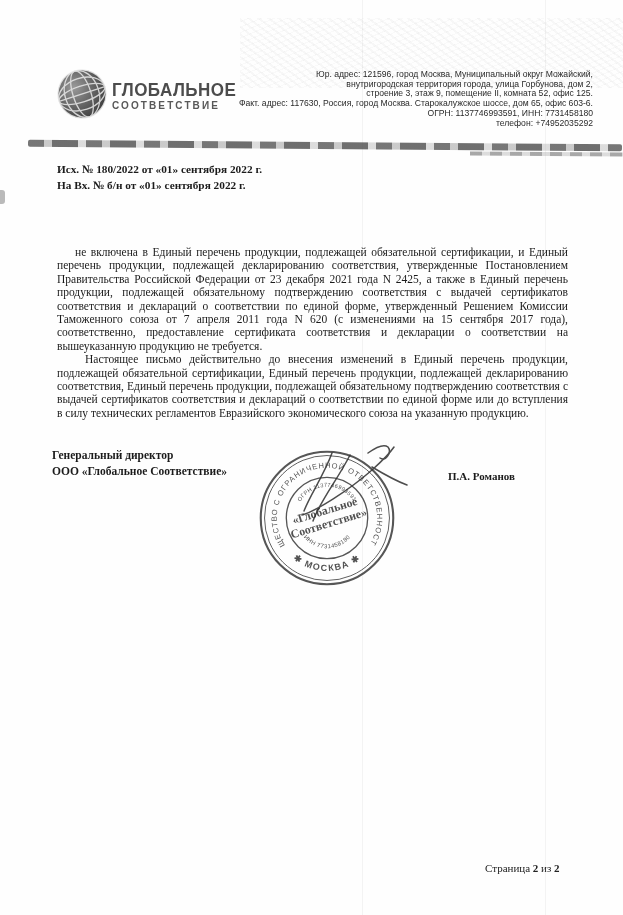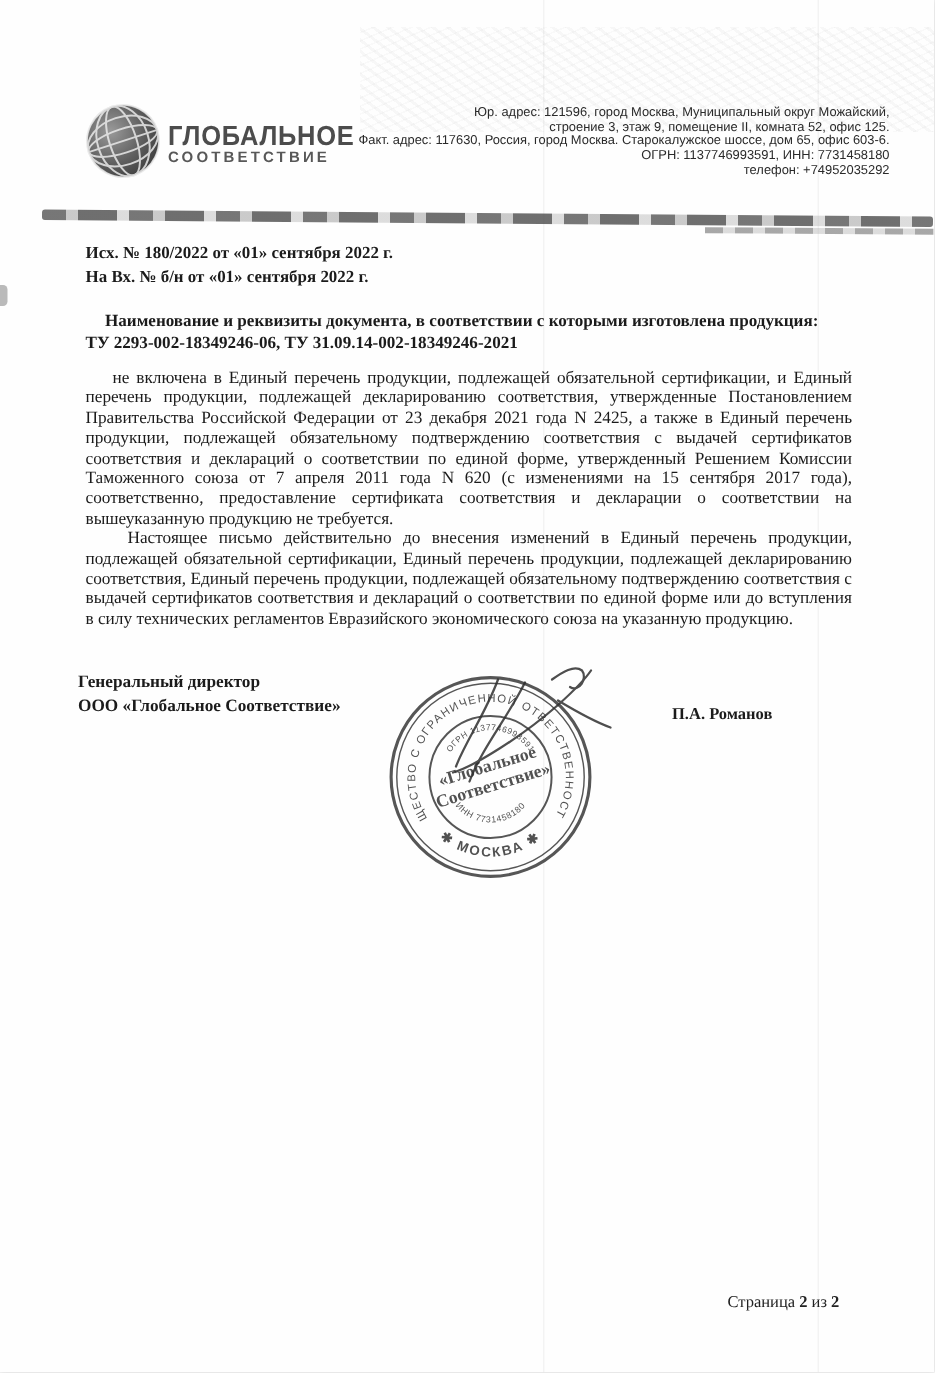--- a/index.html
+++ b/index.html
@@ -102,38 +102,35 @@
       </g>
     </svg>
     <div class="logo-text">
       <div class="l1">ГЛОБАЛЬНОЕ</div>
       <div class="l2">СООТВЕТСТВИЕ</div>
     </div>
   </div>
 
   <div class="company-info">
     <div>Юр. адрес: 121596, город Москва, Муниципальный округ Можайский,</div>
+    <div>внутригородская территория города, улица Горбунова, дом 2,</div>
     <div>строение 3, этаж 9, помещение II, комната 52, офис 125.</div>
     <div>Факт. адрес: 117630, Россия, город Москва. Старокалужское шоссе, дом 65, офис 603-6.</div>
     <div>ОГРН: 1137746993591, ИНН: 7731458180</div>
     <div>телефон: +74952035292</div>
   </div>
 
   <div class="header-divider"></div>
   <div class="header-divider-tail"></div>
 
   <div class="refs">
     <div>Исх. № 180/2022 от «01» сентября 2022 г.</div>
     <div>На Вх. № б/н от «01» сентября 2022 г.</div>
   </div>
 
-  <div class="subject">
-    <div class="s1">Наименование и реквизиты документа, в соответствии с которыми изготовлена продукция:</div>
-    <div>ТУ 2293-002-18349246-06, ТУ 31.09.14-002-18349246-2021</div>
-  </div>
 
   <div class="body-text">
     <p class="first">не включена в Единый перечень продукции, подлежащей обязательной сертификации, и Единый перечень продукции, подлежащей декларированию соответствия, утвержденные Постановлением Правительства Российской Федерации от 23 декабря 2021 года N 2425, а также в Единый перечень продукции, подлежащей обязательному подтверждению соответствия с выдачей сертификатов соответствия и деклараций о соответствии по единой форме, утвержденный Решением Комиссии Таможенного союза от 7 апреля 2011 года N 620 (с изменениями на 15 сентября 2017 года), соответственно, предоставление сертификата соответствия и декларации о соответствии на вышеуказанную продукцию не требуется.</p>
     <p>Настоящее письмо действительно до внесения изменений в Единый перечень продукции, подлежащей обязательной сертификации, Единый перечень продукции, подлежащей декларированию соответствия, Единый перечень продукции, подлежащей обязательному подтверждению соответствия с выдачей сертификатов соответствия и деклараций о соответствии по единой форме или до вступления в силу технических регламентов Евразийского экономического союза на указанную продукцию.</p>
   </div>
 
   <div class="signer">
     <div>Генеральный директор</div>
     <div>ООО «Глобальное Соответствие»</div>
   </div>

